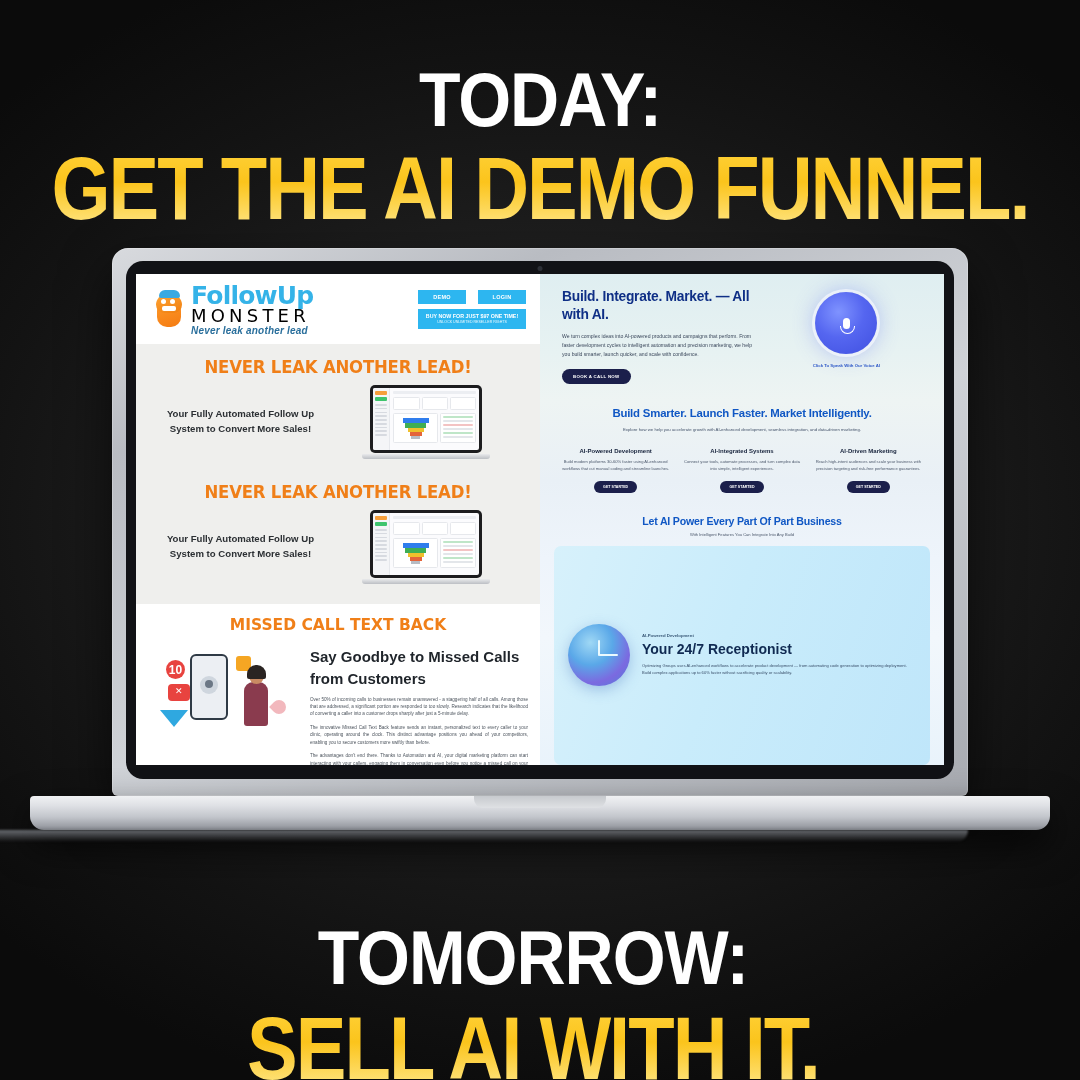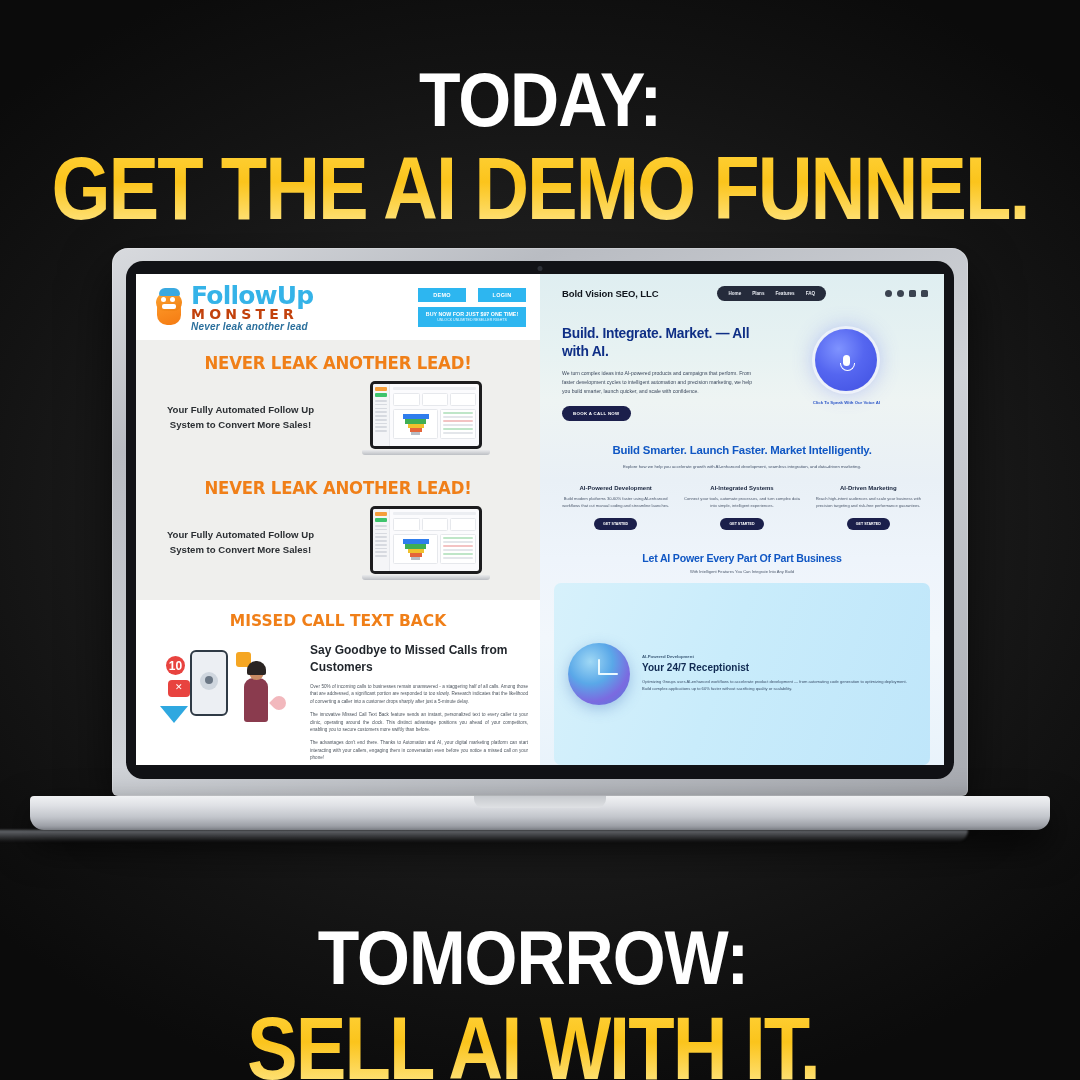--- a/index.html
+++ b/index.html
@@ -137,22 +137,22 @@
   .fum-mascot .mouth{
     position:absolute; left:10px; top:16px; width:14px; height:5px;
     background:#fff; border-radius:2px;
   }
   .fum-logo-text{ line-height:1; }
   .fum-l1{
     font-size:25px; font-weight:800; letter-spacing:-0.8px;
     color:#35b3e8; font-family:"DejaVu Sans", sans-serif;
   }
   .fum-l2{
-    font-size:14px; font-weight:700; letter-spacing:4.2px;
-    color:#c2410c; margin-top:-1px;
+    font-size:18px; font-weight:400; letter-spacing:4.2px;
+    color:#000000; margin-top:-1px;
     font-family:"DejaVu Sans", sans-serif;
   }
   .fum-l3{
     font-size:10px; font-weight:700; color:#2a6f9c;
     letter-spacing:0.2px; margin-top:1px;
     font-style:italic;
   }
   .fum-btncol{ display:flex; flex-direction:column; gap:5px; align-items:flex-end; }
   .fum-btnrow{ display:flex; gap:12px; }
   .fum-btn{
@@ -268,21 +268,21 @@
   .il-woman-hair{
     position:absolute; left:99px; top:19px; width:19px; height:14px;
     background:#2a2422; border-radius:9px 9px 2px 2px;
   }
   .il-heart{
     position:absolute; left:124px; top:54px; width:14px; height:14px;
     background:#f2b8bd; border-radius:50% 50% 50% 0; transform:rotate(45deg);
   }
   .fum-mcb-copy{ flex:1; }
   .fum-mcb-h3{
-    font-size:12px; font-weight:800; color:#1f242a; line-height:1.45;
+    font-size:15px; font-weight:800; color:#1f242a; line-height:1.45;
   }
   .fum-mcb-p{
     font-size:4.6px; line-height:1.62; color:#4d555e; margin-top:6px;
     text-align:justify;
   }
   .fum-try{
     display:inline-block; margin-top:9px; margin-left:8px;
     background:#2db6f0; color:#fff;
     font-size:6.6px; font-weight:700; padding:5px 11px;
     border:none; cursor:pointer;
@@ -406,21 +406,21 @@
     width:2px; height:16px; background:#eafaff; transform:translateX(-50%);
     border-radius:1px;
   }
   .bv-clock::after{
     content:""; position:absolute; left:50%; top:30px;
     width:19px; height:2px; background:#eafaff;
     border-radius:1px;
   }
   .bv-panel-txt{ flex:1; }
   .bv-panel-k{ font-size:4.3px; color:#3b5a78; font-weight:600; }
-  .bv-panel-h{ font-size:10px; font-weight:800; color:#102a52; margin-top:3px; }
+  .bv-panel-h{ font-size:14px; font-weight:800; color:#102a52; margin-top:3px; }
   .bv-panel-p{ font-size:4.1px; line-height:1.68; color:#3a4f6a; margin-top:6px; }
 </style>
 </head>
 <body>
 
 <div class="bg-vignette"></div>
 
 <div class="headline-top">
   <span class="hl-white">TODAY:</span>
   <span class="hl-yellow">GET THE AI DEMO FUNNEL.</span>
@@ -591,35 +591,20 @@
                 <div class="fum-mcb-p">The innovative Missed Call Text Back feature sends an instant, personalized text to every caller to your clinic, operating around the clock. This distinct advantage positions you ahead of your competitors, enabling you to secure customers more swiftly than before.</div>
                 <div class="fum-mcb-p">The advantages don't end there. Thanks to Automation and AI, your digital marketing platform can start interacting with your callers, engaging them in conversation even before you notice a missed call on your phone!</div>
               </div>
             </div>
             <button class="fum-try">Try Missed Call Text Back</button>
           </div>
         </div>
 
         <div class="page-right">
 
-          <div class="bv-nav">
-            <div class="bv-brand">Bold Vision SEO, LLC</div>
-            <div class="bv-menu">
-              <span>Home</span>
-              <span>Plans</span>
-              <span>Features</span>
-              <span>FAQ</span>
-            </div>
-            <div class="bv-social">
-              <i class="bv-ic round"></i>
-              <i class="bv-ic round"></i>
-              <i class="bv-ic"></i>
-              <i class="bv-ic"></i>
-            </div>
-          </div>
 
           <div class="bv-hero">
             <div class="bv-hero-l">
               <div class="bv-h1">Build. Integrate. Market. — All with AI.</div>
               <div class="bv-p">We turn complex ideas into AI-powered products and campaigns that perform. From faster development cycles to intelligent automation and precision marketing, we help you build smarter, launch quicker, and scale with confidence.</div>
               <button class="bv-cta">BOOK A CALL NOW</button>
             </div>
             <div class="bv-hero-r">
               <div class="bv-orb">
                 <span class="bv-mic"></span>

